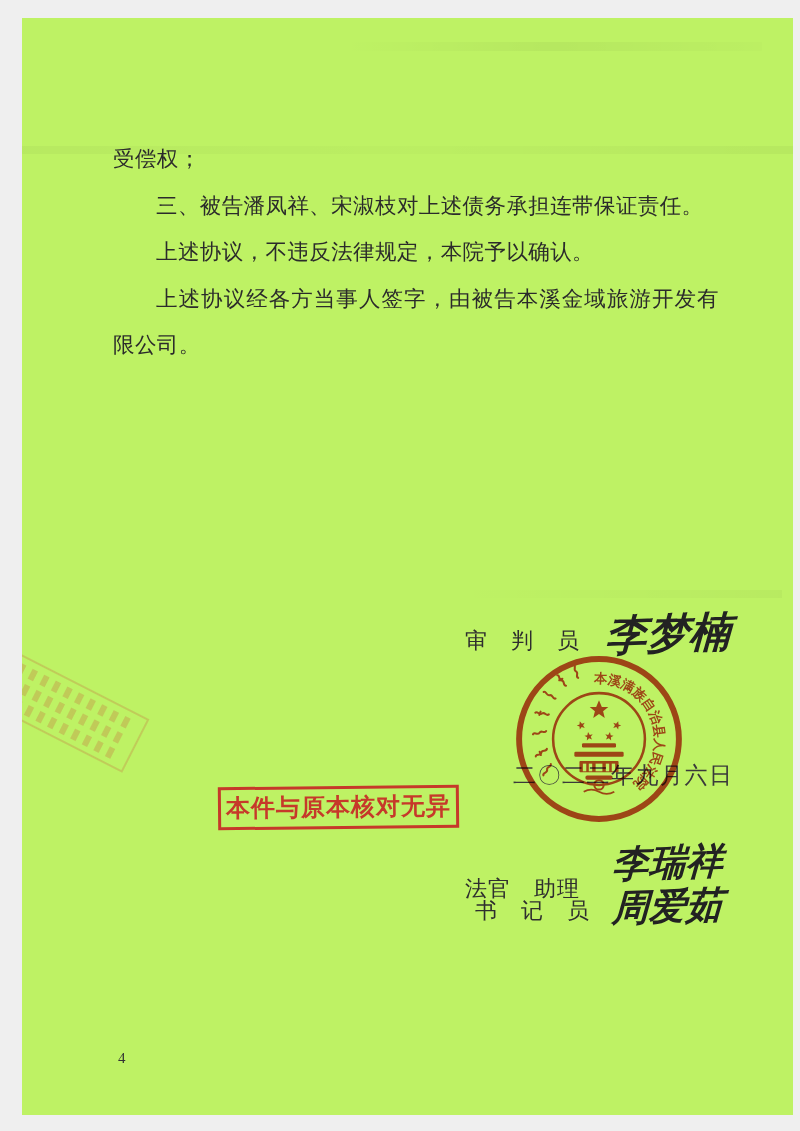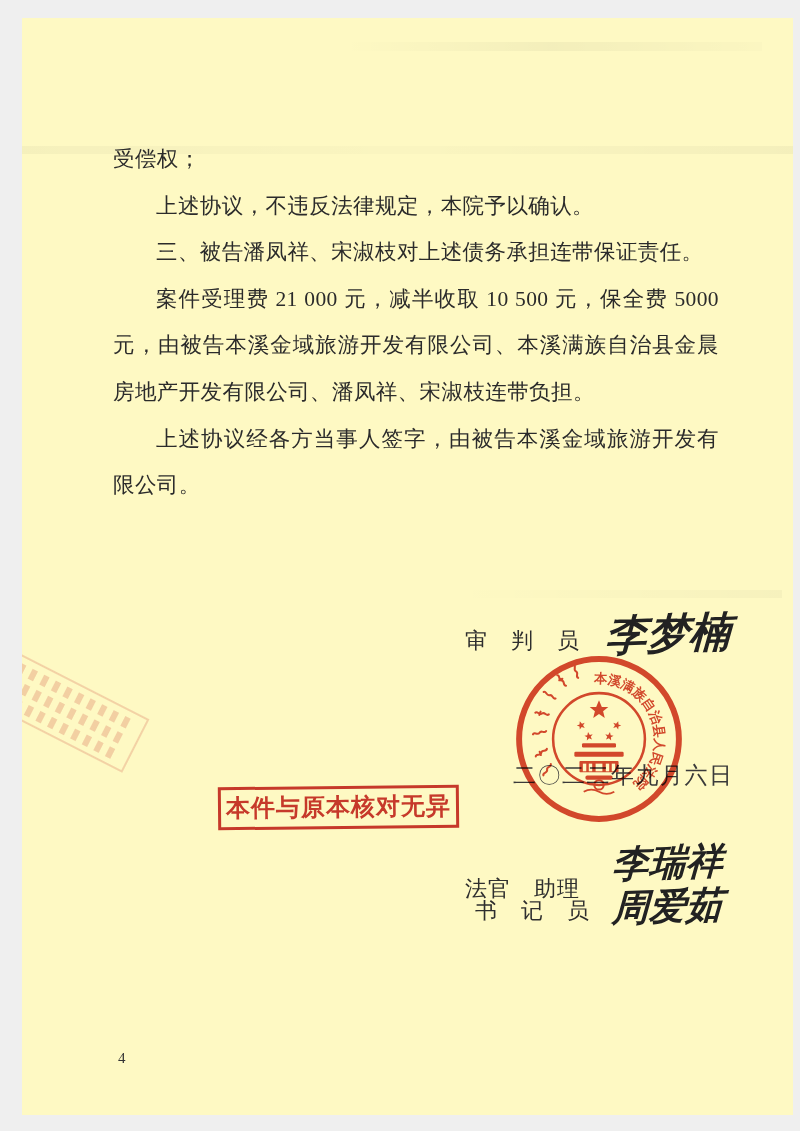--- a/index.html
+++ b/index.html
@@ -7,21 +7,21 @@
   body {
     background: #efefef;
     font-family: "Liberation Serif", "DejaVu Serif", serif;
     position: relative;
     overflow: hidden;
   }
   .page {
     position: absolute;
     left: 22px; top: 18px;
     width: 771px; height: 1097px;
-    background: #fef9c3;
+    background: #bef264;
     overflow: hidden;
   }
   
   .streak { position: absolute; pointer-events: none; }
   .streak-1 { left: 320px; top: 24px; width: 420px; height: 9px;
     background: linear-gradient(90deg, rgba(0,0,0,0.00), rgba(0,0,0,0.045), rgba(0,0,0,0.01)); }
   .streak-2 { left: 0; top: 128px; width: 100%; height: 8px;
     background: linear-gradient(90deg, rgba(0,0,0,0.035), rgba(0,0,0,0.015), rgba(0,0,0,0.04)); }
   .streak-3 { left: 430px; top: 572px; width: 330px; height: 8px;
     background: linear-gradient(90deg, rgba(0,0,0,0.00), rgba(0,0,0,0.03)); }
@@ -116,23 +116,22 @@
 <body>
 
 <div class="page">
 
   <div class="streak streak-1"></div>
   <div class="streak streak-2"></div>
   <div class="streak streak-3"></div>
 
   <div class="body-text">
     <p>受偿权；</p>
+    <p class="indent">三、被告潘凤祥、宋淑枝对上述债务承担连带保证责任。</p>
     <p class="indent">上述协议，不违反法律规定，本院予以确认。</p>
-    <p class="indent">三、被告潘凤祥、宋淑枝对上述债务承担连带保证责任。</p>
-    <p class="indent">案件受理费 21 000 元，减半收取 10 500 元，保全费 5000 元，由被告本溪金域旅游开发有限公司、本溪满族自治县金晨房地产开发有限公司、潘凤祥、宋淑枝连带负担。</p>
     <p class="indent">上述协议经各方当事人签字，由被告本溪金域旅游开发有限公司。</p>
   </div>
 
   <span class="sig-label label-judge">审　判　员</span>
   <span class="sig-name name-judge">李梦楠</span>
 
   <div class="date-line">二〇二二年九月六日</div>
 
   <svg class="seal" viewBox="0 0 200 200">
     <g fill="none" stroke="#cf3a27">

